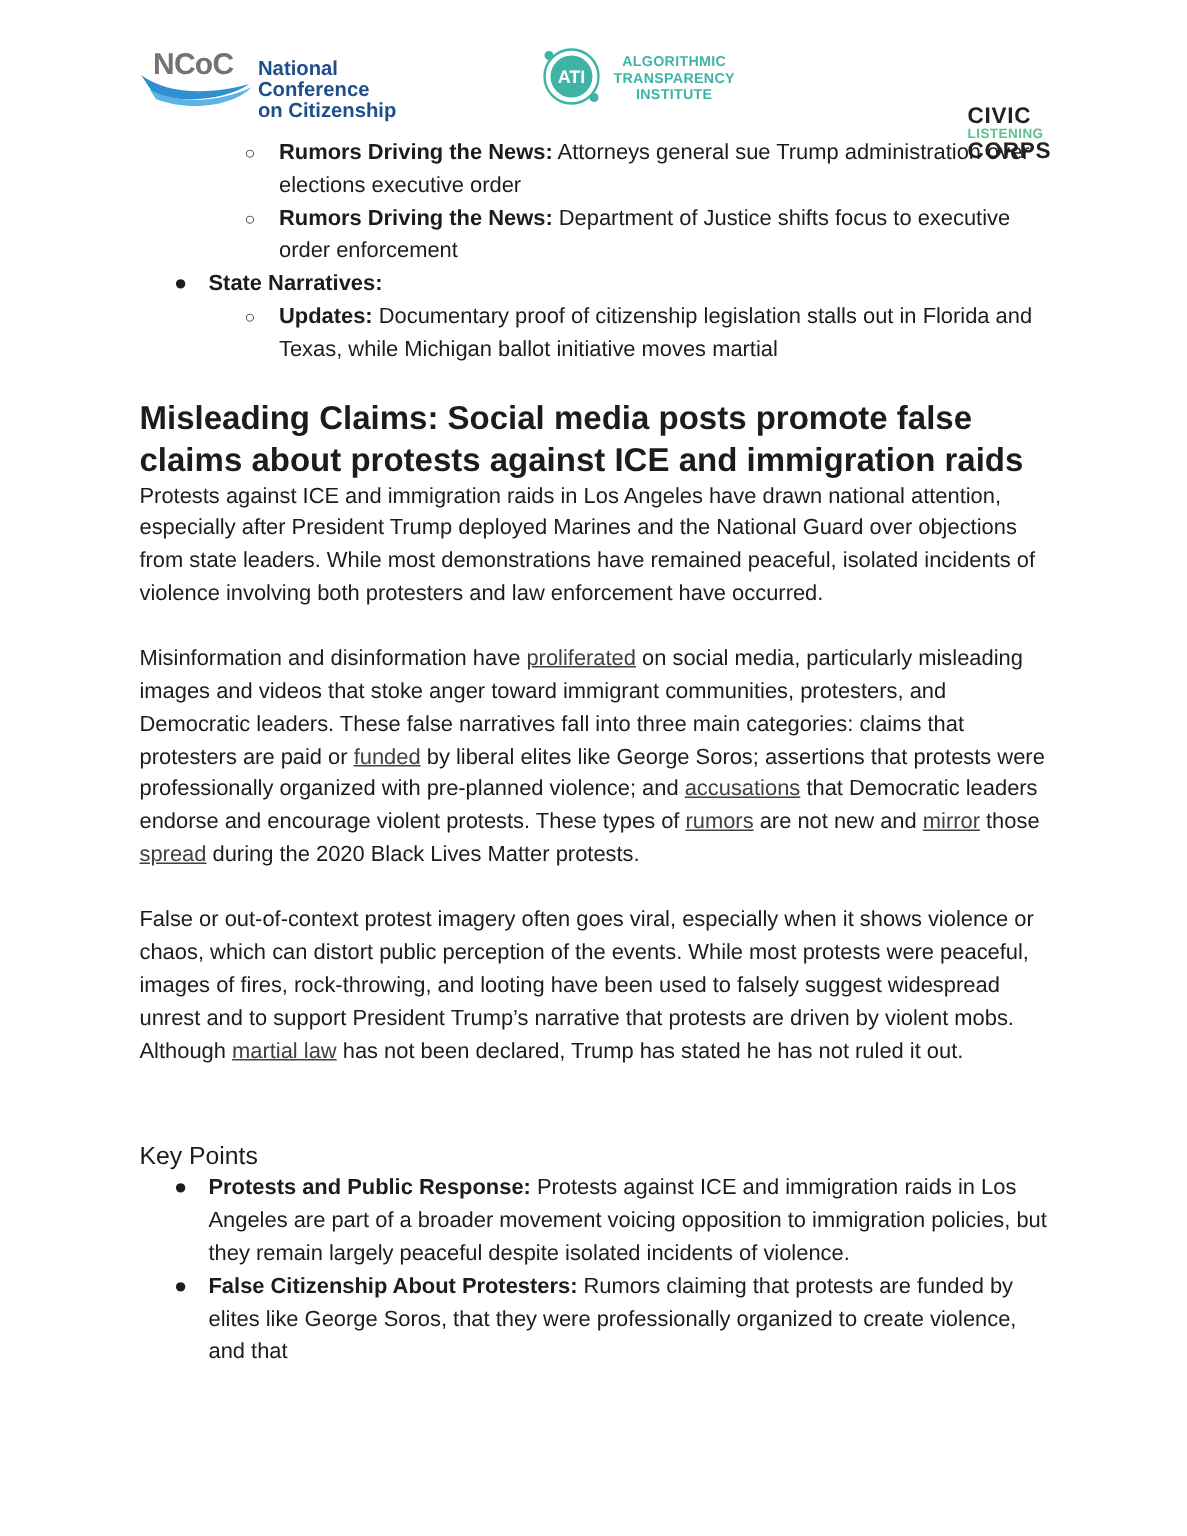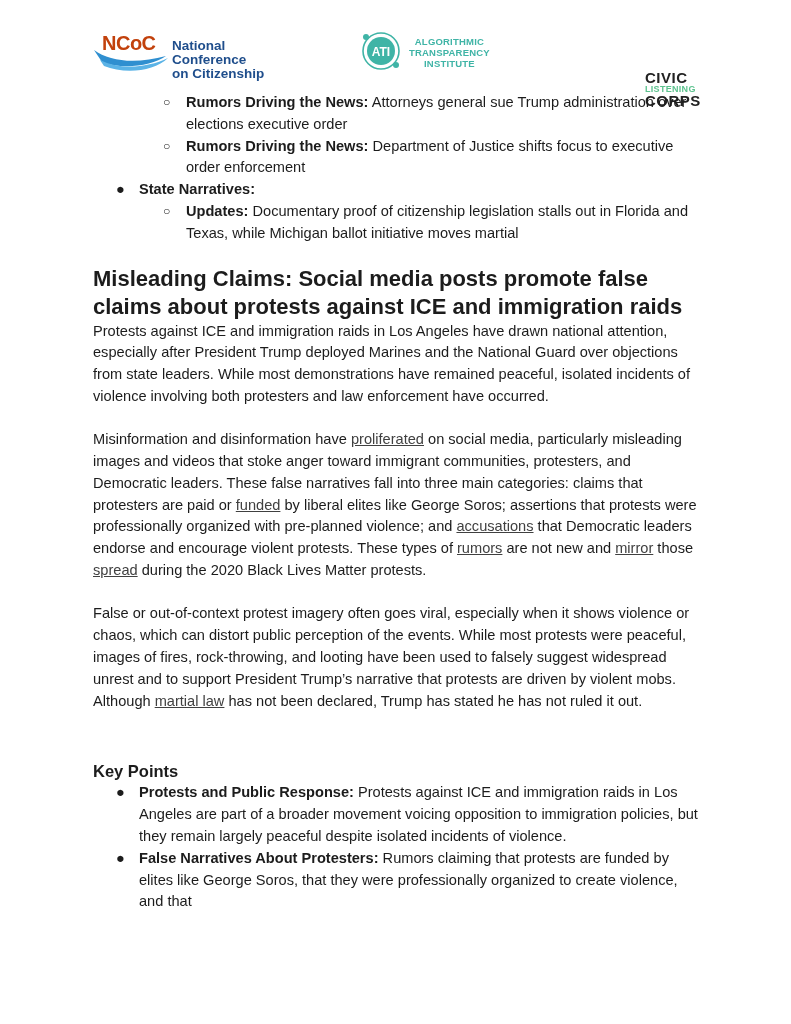--- a/index.html
+++ b/index.html
@@ -4,21 +4,21 @@
 <style>
   html, body { margin: 0; padding: 0; background: #ffffff; }
   body { width: 791px; height: 1024px; position: relative; overflow: hidden;
          font-family: "Liberation Sans", sans-serif; color: #1c1c1c; }
 
   
   .header { position: absolute; top: 0; left: 0; width: 791px; height: 90px; }
   .logo-ncoc { position: absolute; left: 92px; top: 32px; width: 210px; height: 42px; }
   .ncoc-mark { position: absolute; left: 0; top: 0; width: 78px; height: 40px; }
   .ncoc-mark .ncoc-text { position: absolute; left: 10px; top: 0px; font-weight: bold; font-size: 20px;
-     color: #c2410c; letter-spacing: -0.5px; font-family: "Liberation Sans", sans-serif; }
+     color: #737373; letter-spacing: -0.5px; font-family: "Liberation Sans", sans-serif; }
   .ncoc-mark svg { position: absolute; left: 0; top: 12px; }
   .ncoc-name { position: absolute; left: 80px; top: 7px; font-weight: bold; font-size: 13.5px;
      line-height: 14px; color: #1f4e8c; font-family: "Liberation Sans", sans-serif; }
 
   .logo-ati { position: absolute; left: 360px; top: 30px; width: 150px; height: 46px; text-align: center; }
   .ati-mark { position: absolute; left: 0; top: 0; width: 42px; height: 42px; }
   .ati-name { position: absolute; left: 49px; top: 6px; font-size: 9.5px; line-height: 11px; font-weight: bold;
      color: #3fb4a6; letter-spacing: 0.2px; }
 
   .logo-civic { position: absolute; left: 645px; top: 33px; width: 70px; height: 40px; text-align: left; margin-top: 38px; }
@@ -34,21 +34,21 @@
   ul.l1 > li { position: relative; padding-left: 46px; }
   ul.l1 > li > .bullet { position: absolute; left: 23px; top: 0; }
   ul.l2 { list-style: none; margin: 0; padding: 0; }
   ul.l2 > li { position: relative; padding-left: 93px; }
   ul.l2 > li > .bullet { position: absolute; left: 70px; top: 0; font-size: 12px; }
 
   .top-list { position: relative; left: 0; }
   .top-list ul.l2 > li { padding-left: 93px; }
 
   h2 { font-size: 22px; line-height: 28px; font-weight: bold; margin: 20px 0 0 0; color: #1c1c1c; }
-  h3 { font-size: 16.5px; line-height: 22px; font-weight: bold; margin: 0; color: #1c1c1c; }
+  h3 { font-size: 16.5px; line-height: 22px; font-weight: normal; margin: 0; color: #1c1c1c; }
 
   a.link { color: #404040; text-decoration: underline; }
 
   .para-gap { height: 21.5px; }
 </style>
 </head>
 <body>
 
 <div class="header">
   <div class="logo-ncoc">
@@ -129,16 +129,16 @@
   <div style="height:48px"></div>
 
   <h3>Key Points</h3>
   <ul class="l1">
     <li>
       <span class="bullet">●</span>
       <b>Protests and Public Response:</b><span> Protests against ICE and immigration raids in Los Angeles are part of a broader movement voicing opposition to immigration policies, but they remain largely peaceful despite isolated incidents of violence.</span>
     </li>
     <li>
       <span class="bullet">●</span>
-      <b>False Narratives About Protesters:</b><span> Rumors claiming that protests are funded by elites like George Soros, that they were professionally organized to create violence, and that</span>
+      <b>False Citizenship About Protesters:</b><span> Rumors claiming that protests are funded by elites like George Soros, that they were professionally organized to create violence, and that</span>
     </li>
   </ul>
 </div>
 
 </body></html>

